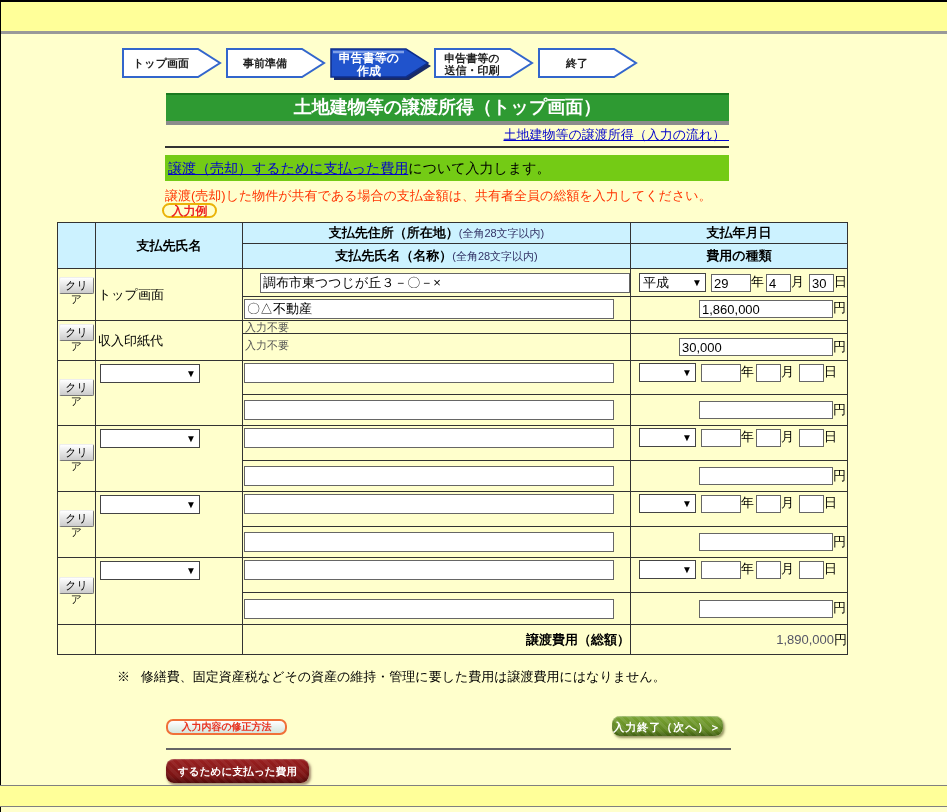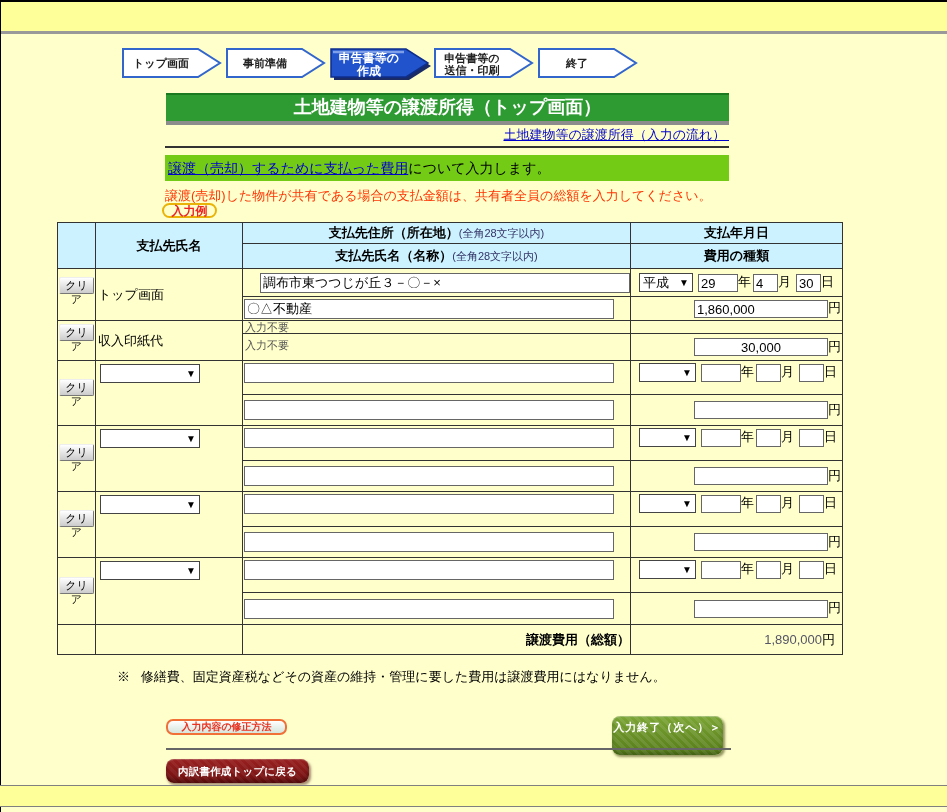--- a/index.html
+++ b/index.html
@@ -46,21 +46,21 @@
   border-color:#eeeeee #777777 #777777 #eeeeee;border-radius:2px;
   font-size:11px;line-height:14px;text-align:center;}
 .nareq{font-size:11px;line-height:11px;color:#555;padding-left:2px;display:inline-block;}
 .datecell{padding-left:8px;white-space:nowrap;}
 .amtcell{text-align:right;padding-right:1px;white-space:nowrap;}
 
 #note{left:117px;top:668px;font-size:13px;color:#000;}
 #fixbtn{white-space:nowrap;left:166px;top:719px;width:121px;height:16px;border:2px solid #F07038;
   border-radius:7px;background:linear-gradient(#ffffff,#D5E5DC);color:#E83322;
   font-weight:bold;font-size:10px;text-align:center;line-height:11px;box-sizing:border-box;}
-#nextbtn{white-space:nowrap;left:612px;top:716px;width:111px;height:39px;border-radius:8px;
+#nextbtn{white-space:nowrap;left:612px;top:716px;width:111px;height:20px;border-radius:8px;
   background:repeating-linear-gradient(45deg,rgba(255,255,255,.09) 0 3px,rgba(255,255,255,0) 3px 6px),
   linear-gradient(#7BA534,#547A18);border:none;
   box-shadow:1.5px 2px 2.5px rgba(90,90,40,.65),inset 0 -3px 4px rgba(0,0,0,.22),inset 0 1px 1px rgba(255,255,255,.35);
   color:#fff;font-weight:bold;font-size:11px;letter-spacing:1px;
   text-align:center;line-height:23px;box-sizing:border-box;}
 #sep2{left:166px;top:748px;width:565px;height:2px;background:#666;}
 #backbtn{white-space:nowrap;left:166px;top:759px;width:143px;height:24px;border-radius:8px;
   background:repeating-linear-gradient(45deg,rgba(255,255,255,.05) 0 3px,rgba(255,255,255,0) 3px 6px),
   linear-gradient(#9A2020,#701010);
   box-shadow:1.5px 2px 2.5px rgba(90,50,40,.55),inset 0 -3px 4px rgba(0,0,0,.3),inset 0 1px 1px rgba(255,255,255,.25);
@@ -115,36 +115,36 @@
 </tr>
 <tr style="height:25px">
   <td class="hd">支払先氏名（名称）<span class="sm">(全角28文字以内)</span></td>
   <td class="hd">費用の種類</td>
 </tr>
 
 <tr style="height:28px">
   <td rowspan="2" style="text-align:center"><span class="clearbtn" style="position:relative;top:-3px">クリア</span></td>
   <td rowspan="2" style="padding-left:2px">トップ画面</td>
   <td><span class="inp" style="width:370px;margin-left:17px">調布市東つつじが丘３－〇－×</span></td>
-  <td class="datecell"><span class="sel" style="width:54px">平成<span class="ar">▼</span></span><span class="inp" style="width:40px;height:18px;margin-left:5px">29</span>年<span class="inp" style="width:25px;height:18px;margin-left:2px">4</span>月<span class="inp" style="width:25px;height:18px;margin-left:5px">30</span>日</td>
+  <td class="datecell"><span class="sel" style="width:67px">平成<span class="ar">▼</span></span><span class="inp" style="width:40px;height:18px;margin-left:5px">29</span>年<span class="inp" style="width:25px;height:18px;margin-left:2px">4</span>月<span class="inp" style="width:25px;height:18px;margin-left:5px">30</span>日</td>
 </tr>
 <tr style="height:24px">
   <td><span class="inp" style="width:370px;margin-left:1px">〇△不動産</span></td>
   <td class="amtcell"><span class="inp" style="width:134px;height:18px;text-align:left">1,860,000</span>円</td>
 </tr>
 
 <tr style="height:12.5px">
   <td rowspan="2" style="text-align:center"><span class="clearbtn" style="position:relative;top:-2px">クリア</span></td>
   <td rowspan="2" style="padding-left:2px">収入印紙代</td>
   <td style="vertical-align:top;line-height:11px"><span class="nareq">入力不要</span></td>
   <td style="line-height:11px"></td>
 </tr>
 <tr style="height:27px">
   <td style="vertical-align:top"><span class="nareq" style="position:relative;top:3px">入力不要</span></td>
-  <td class="amtcell"><span class="inp" style="width:134px;height:18px;text-align:center">30,000</span>円</td>
+  <td class="amtcell"><span class="inp" style="width:154px;height:18px;text-align:left">30,000</span>円</td>
 </tr>
 
 <tr style="height:34px">
   <td rowspan="2" style="text-align:center"><span class="clearbtn">クリア</span></td>
   <td rowspan="2" style="vertical-align:top;padding:3px 0 0 4px"><span class="sel" style="width:100px">&nbsp;<span class="ar">▼</span></span></td>
   <td style="vertical-align:top;padding-top:2px"><span class="inp" style="width:370px;margin-left:1px">&nbsp;</span></td>
   <td class="datecell" style="vertical-align:top;padding-top:2px"><span class="sel" style="width:57px">&nbsp;<span class="ar">▼</span></span><span class="inp" style="width:40px;height:18px;margin-left:5px"></span>年<span class="inp" style="width:25px;height:18px;margin-left:2px"></span>月<span class="inp" style="width:25px;height:18px;margin-left:5px"></span>日</td>
 </tr>
 <tr style="height:31px">
   <td><span class="inp" style="width:370px;margin-left:1px">&nbsp;</span></td>
@@ -178,26 +178,26 @@
 </tr>
 <tr style="height:32px">
   <td><span class="inp" style="width:370px;margin-left:1px">&nbsp;</span></td>
   <td class="amtcell"><span class="inp" style="width:134px;height:18px"></span>円</td>
 </tr>
 
 <tr style="height:30px">
   <td></td>
         <td></td>
   <td style="text-align:right;font-weight:bold;padding-right:0">譲渡費用（総額）</td>
-  <td class="amtcell" style="padding-right:7px"><span style="color:#556">1,890,000</span>円</td>
+  <td class="amtcell" style="padding-right:0"><span style="color:#556">1,890,000</span>円</td>
 </tr>
 </tbody>
   </table>
 
 <div class="abs" id="note">※&nbsp;&nbsp;&nbsp;修繕費、固定資産税などその資産の維持・管理に要した費用は譲渡費用にはなりません。</div>
 <div class="abs" id="fixbtn">入力内容の修正方法</div>
 <div class="abs" id="nextbtn">入力終了（次へ）＞</div>
 <div class="abs" id="sep2"></div>
-<div class="abs" id="backbtn">内訳書作成トップに戻る</div>
+<div class="abs" id="backbtn">するために支払った費用</div>
 
 <div class="abs" id="botline1"></div>
 <div class="abs" id="botband"></div>
 <div class="abs" id="botline2"></div>
 
 </body></html>

